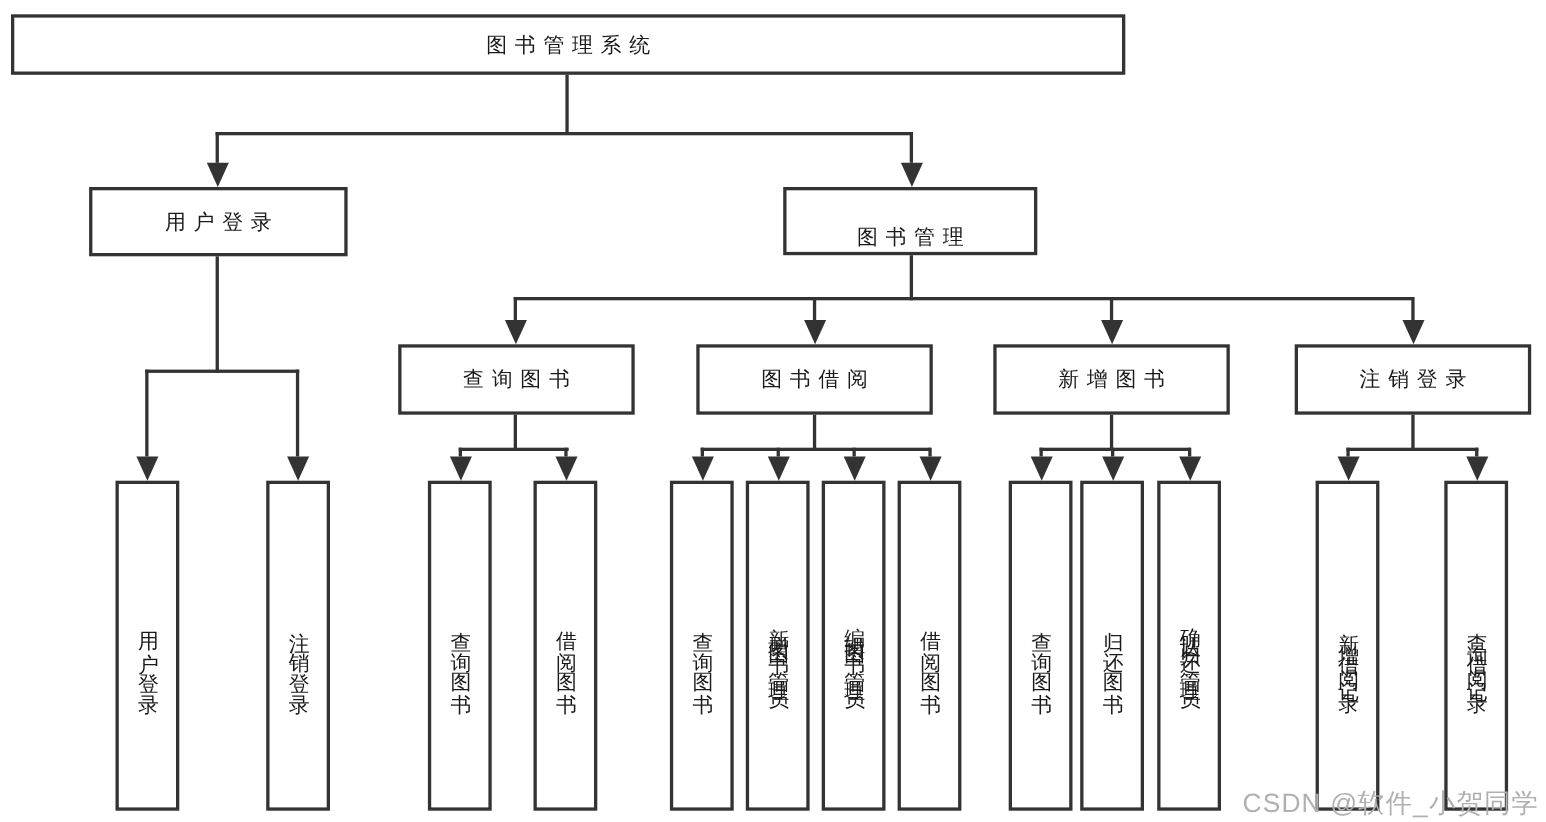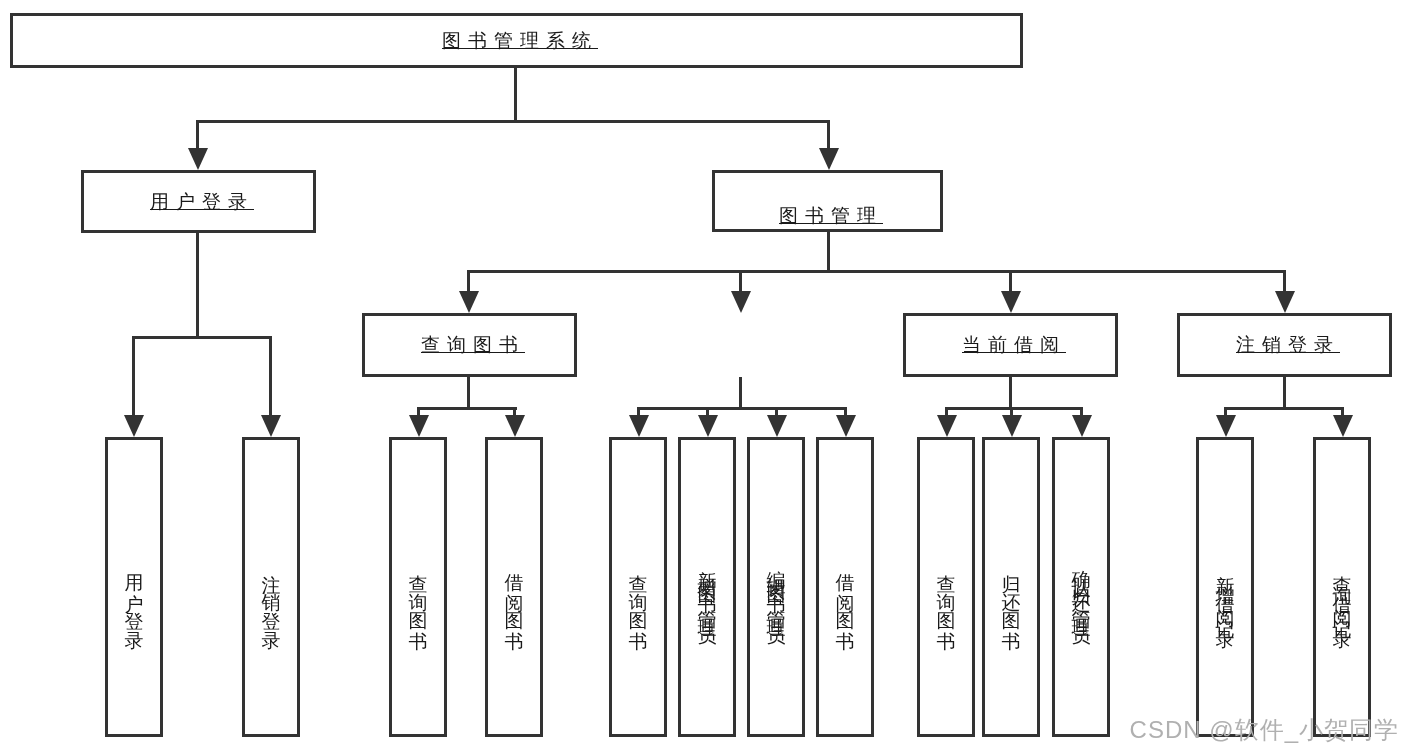--- a/index.html
+++ b/index.html
@@ -25,21 +25,20 @@
     display: flex;
     align-items: center;
     justify-content: center;
   }
   .h-label {
     font-size: 19px;
     letter-spacing: 7px;
     text-indent: 7px;
     white-space: nowrap;
     color: #1a1a1a;
-    text-decoration: underline;
   }
   
   .v-label {
     writing-mode: vertical-rl;
     text-orientation: mixed;
     font-size: 19px;
     white-space: nowrap;
     color: #1a1a1a;
   }
   .sp-lg { letter-spacing: 19px; padding-top: 19px; }
@@ -92,23 +91,26 @@
   </div>
 
   <div class="box" style="left:712px; top:170px; width:231px; height:62px;align-items:flex-end;">
     <span class="h-label">图书管理</span>
   </div>
 
   <div class="box" style="left:362px; top:313px; width:215px; height:64px;">
     <span class="h-label">查询图书</span>
   </div>
 
+  <div class="box" style="left:633px; top:313px; width:215px; height:64px;">
+    <span class="h-label">图书借阅</span>
+  </div>
 
   <div class="box" style="left:903px; top:313px; width:215px; height:64px;">
-    <span class="h-label">当前借阅</span>
+    <span class="h-label">新增图书</span>
   </div>
 
   <div class="box" style="left:1177px; top:313px; width:215px; height:64px;">
     <span class="h-label">注销登录</span>
   </div>
 
   <div class="box leaf" style="left:105px;">
     <span class="v-label sp-lg">用户登录</span>
   </div>
   <div class="box leaf" style="left:242px;">

